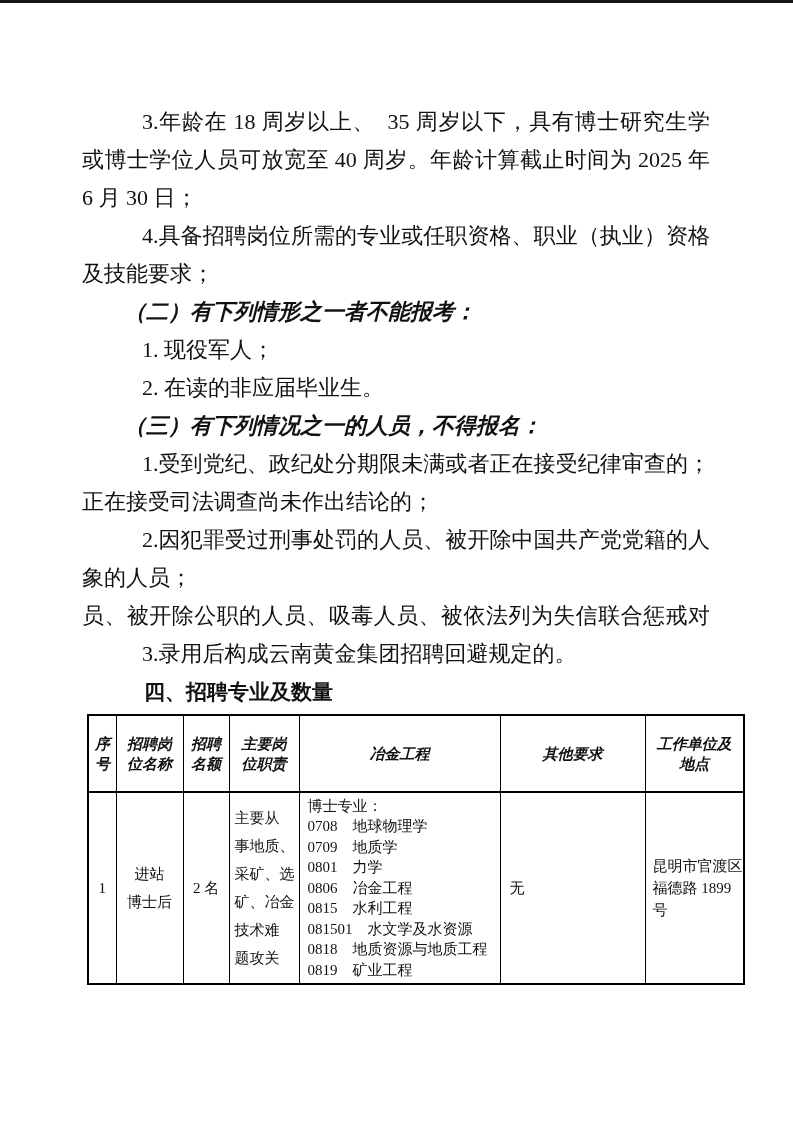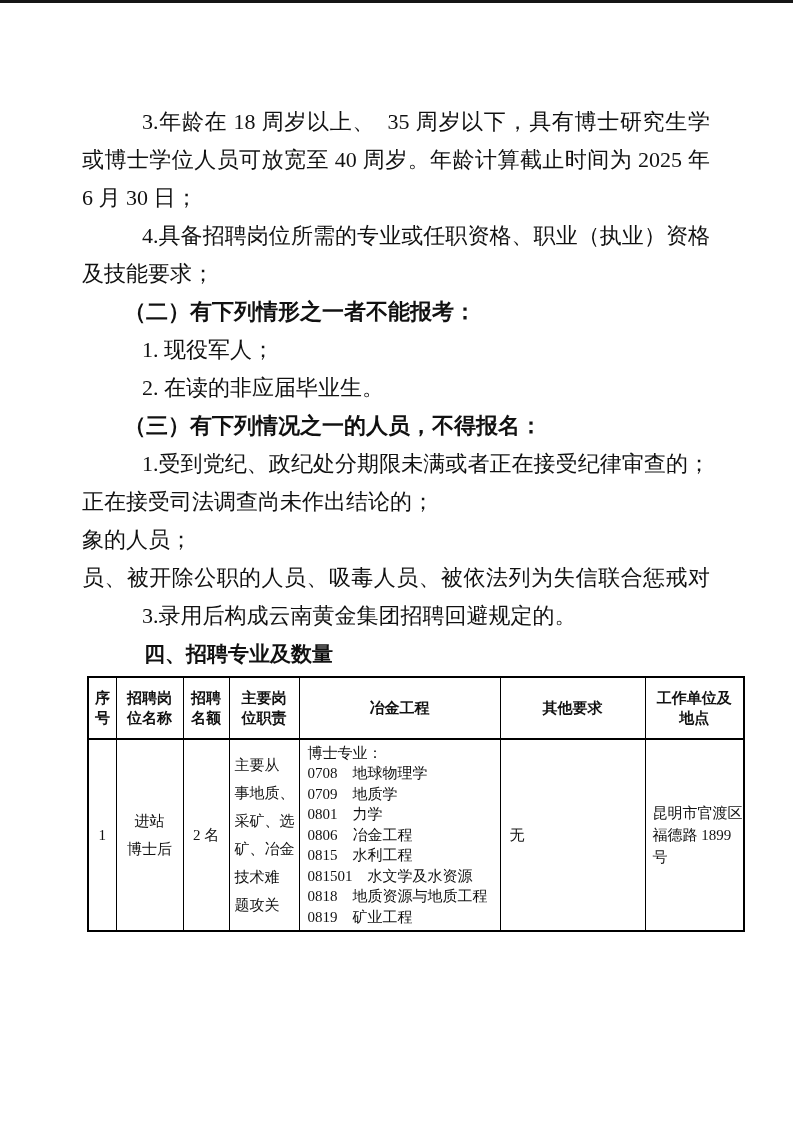--- a/index.html
+++ b/index.html
@@ -26,41 +26,41 @@
   }
   .ln {
     height: 38px;
     line-height: 38px;
     font-size: 22px;
     white-space: pre-wrap;
     overflow: hidden;
   }
   .fill { text-align: justify; text-align-last: justify; }
   .ind-n { text-indent: 60px; }
-  .ind-h { text-indent: 42px; font-weight: bold; }
+  .ind-h { text-indent: 42px; font-weight: bold; font-style: italic; }
   .b-hei {
     font-weight: bold;
     font-family: "Liberation Sans", sans-serif;
     font-size: 21px;
     text-indent: 62px;
   }
   table.doc-table {
     border-collapse: collapse;
     table-layout: fixed;
     width: 656px;
     margin-left: 5px;
     margin-top: 3px;
     border: 2px solid #000000;
   }
   .doc-table th, .doc-table td {
     border: 1px solid #000000;
     overflow: hidden;
     vertical-align: middle;
   }
-  .doc-table thead tr { height: 62px; }
+  .doc-table thead tr { height: 77px; font-style: italic; }
   .doc-table thead th {
     border-bottom: 2px solid #000000;
     font-family: "Liberation Sans", sans-serif;
     font-weight: bold;
     font-size: 15px;
     line-height: 20px;
     padding: 0 6px;
     text-align: center;
     color: #111111;
   }
@@ -88,20 +88,21 @@
     <div class="ln fill">或博士学位人员可放宽至 40 周岁。年龄计算截止时间为 2025 年</div>
     <div class="ln">6 月 30 日；</div>
     <div class="ln ind-n fill">4.具备招聘岗位所需的专业或任职资格、职业（执业）资格</div>
     <div class="ln">及技能要求；</div>
     <div class="ln ind-h">（二）有下列情形之一者不能报考：</div>
     <div class="ln ind-n">1. 现役军人；</div>
     <div class="ln ind-n">2. 在读的非应届毕业生。</div>
     <div class="ln ind-h">（三）有下列情况之一的人员，不得报名：</div>
     <div class="ln ind-n fill">1.受到党纪、政纪处分期限未满或者正在接受纪律审查的；</div>
     <div class="ln">正在接受司法调查尚未作出结论的；</div>
+    <div class="ln ind-n fill">2.因犯罪受过刑事处罚的人员、被开除中国共产党党籍的人</div>
     <div class="ln">象的人员；</div>
     <div class="ln fill">员、被开除公职的人员、吸毒人员、被依法列为失信联合惩戒对</div>
     <div class="ln ind-n">3.录用后构成云南黄金集团招聘回避规定的。</div>
     <div class="ln b-hei">四、招聘专业及数量</div>
 
     <table class="doc-table">
       <colgroup>
         <col style="width:28px">
         <col style="width:67px">
         <col style="width:46px">

